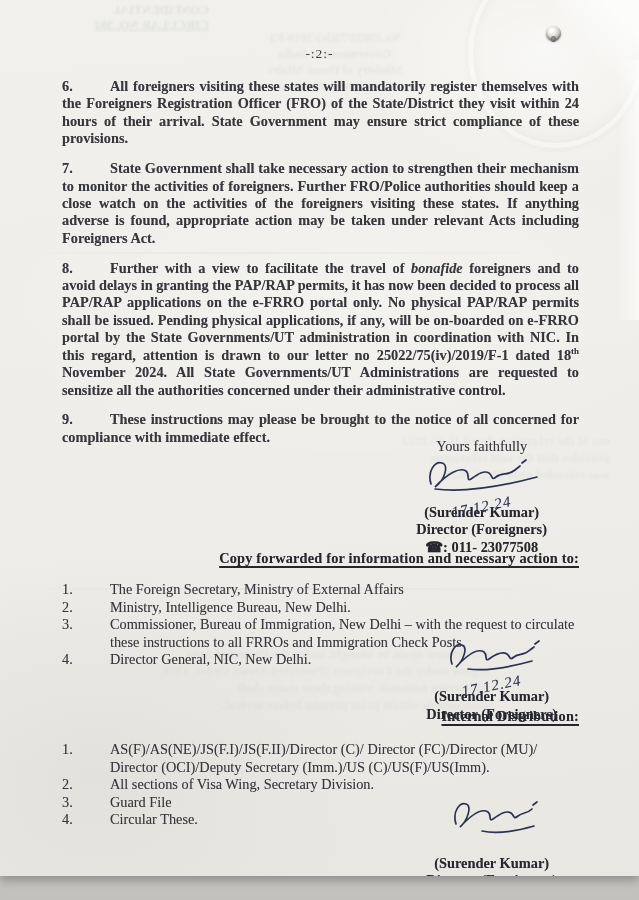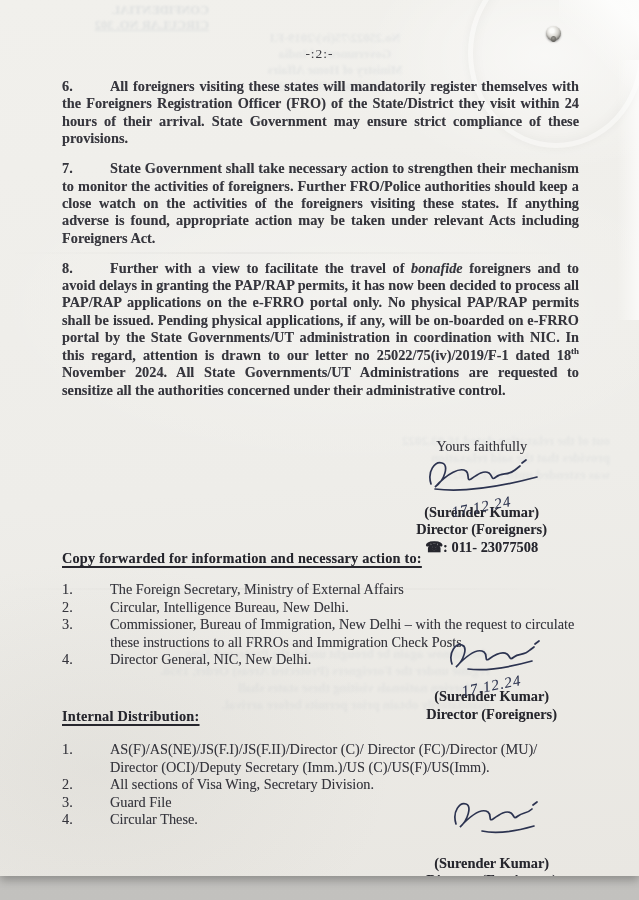--- a/index.html
+++ b/index.html
@@ -71,21 +71,21 @@
     text-align:justify;
     text-shadow:0 0 0.5px rgba(55,55,65,0.35);
   }
   .para { position:relative; margin-bottom:12.5px;font-weight:bold; }
   .pnum { display:inline-block; width:48px; }
   .li { position:relative; padding-left:48px; }
   .li-num { position:absolute; left:0; top:0; }
   .section { position:absolute; left:62px; width:517px; color:#36363d; font-size:14.3px; line-height:17.4px; text-shadow:0 0 0.5px rgba(55,55,65,0.35); }
   .sec-heading {
     font-weight:bold; color:#26262d; letter-spacing:0.2px;
-    text-decoration:underline; text-underline-offset:3px; text-decoration-thickness:1.5px;
+    text-decoration:underline; text-underline-offset:3px; text-decoration-thickness:1.5px;text-align:right;
   }
   .sigblock {
     position:absolute; text-align:center; color:#26262d;
     font-size:14.4px; line-height:17.5px;
     text-shadow:0 0 0.5px rgba(55,55,65,0.3);
   }
   .valediction { font-weight:normal; color:#36363d; margin-bottom:2px; }
   .sig-name, .sig-title, .sig-phone { font-weight:bold; }
   .scribble { display:inline-block; }
   .hand-date {
@@ -134,20 +134,23 @@
 
   <div class="content">
     <div class="para">
       <span class="pnum">6.</span><span>All foreigners visiting these states will mandatorily register themselves with the Foreigners Registration Officer (FRO) of the State/District they visit within 24 hours of their arrival. State Government may ensure strict compliance of these provisions.</span>
     </div>
     <div class="para">
       <span class="pnum">7.</span><span>State Government shall take necessary action to strengthen their mechanism to monitor the activities of foreigners. Further FRO/Police authorities should keep a close watch on the activities of the foreigners visiting these states. If anything adverse is found, appropriate action may be taken under relevant Acts including Foreigners Act.</span>
     </div>
     <div class="para">
       <span class="pnum">8.</span><span><span>Further with a view to facilitate the travel of </span><span class="it">bonafide</span><span> foreigners and to avoid delays in granting the PAP/RAP permits, it has now been decided to process all PAP/RAP applications on the e-FRRO portal only.  No physical PAP/RAP permits shall be issued.  Pending physical applications, if any, will be on-boarded on e-FRRO portal by the State Governments/UT administration in coordination with NIC.  In this regard, attention is drawn to our letter no 25022/75(iv)/2019/F-1 dated 18</span><sup class="sup">th</sup><span> November 2024.  All State Governments/UT Administrations are requested to sensitize all the authorities concerned under their administrative control.</span></span>
+    </div>
+    <div class="para">
+      <span class="pnum">9.</span><span>These instructions may please be brought to the notice of all concerned for compliance with immediate effect.</span>
     </div>
   </div>
 
   <div class="sigblock" style="top:438px; right:92px;">
     <div class="valediction">Yours faithfully</div>
     <svg class="scribble" width="122" height="40" viewBox="0 0 122 40">
       <g fill="none" stroke="#2c3350" stroke-width="1.7" stroke-linecap="round">
         <path d="M10,26 C6,13 14,3 21,5 C28,7 24,22 14,29 C27,15 39,9 45,13 C49,16 45,24 50,21 C57,16 63,12 68,15 C72,18 70,23 75,19 C81,14 87,18 94,12 L99,8"></path>
         <path d="M101,5 l4,-3"></path>
         <path d="M14,31 C46,35 86,27 116,19"></path>
@@ -159,21 +162,21 @@
     <div class="sig-phone"><span>☎</span><span>: 011- 23077508</span></div>
   </div>
 
   <div class="section" style="top:550px">
     <div class="sec-heading">Copy forwarded for information and necessary action to:</div>
     <div style="height:14px"></div>
     <div class="li">
       <span class="li-num">1.</span><span>The Foreign Secretary, Ministry of External Affairs</span>
     </div>
     <div class="li">
-      <span class="li-num">2.</span><span>Circular, Intelligence Bureau, New Delhi.</span>
+      <span class="li-num">2.</span><span>Ministry, Intelligence Bureau, New Delhi.</span>
     </div>
     <div class="li">
       <span class="li-num">3.</span><span>Commissioner, Bureau of Immigration, New Delhi – with the request to circulate these instructions to all FRROs and Immigration Check Posts.</span>
     </div>
     <div class="li">
       <span class="li-num">4.</span><span>Director General, NIC, New Delhi.</span>
     </div>
   </div>
 
   <div class="sigblock" style="top:640px; right:82px;">

